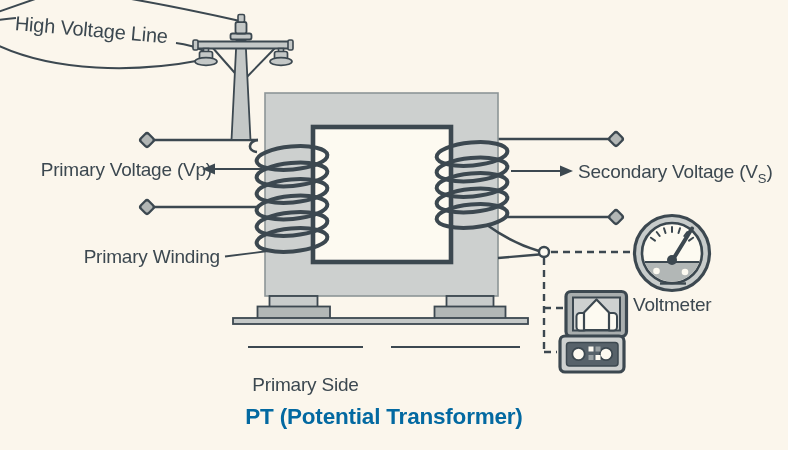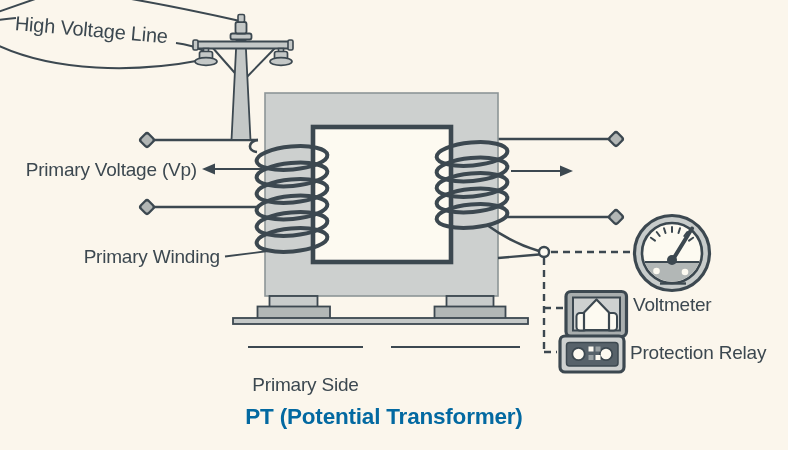--- a/index.html
+++ b/index.html
@@ -162,26 +162,26 @@
     <circle cx="606" cy="354" r="6.2" fill="#fdfaf1" stroke-width="1.8"></circle>
     <rect x="588.5" y="346.5" width="5" height="5" fill="#fdfaf1" stroke="none"></rect>
     <rect x="595.5" y="346.5" width="5" height="5" fill="#9aa1a3" stroke="none"></rect>
     <rect x="588.5" y="355" width="5" height="5" fill="#9aa1a3" stroke="none"></rect>
     <rect x="595.5" y="355" width="5" height="5" fill="#fdfaf1" stroke="none"></rect>
   </g>
 </svg>
 
   <div class="lbl rot" style="left:16px;top:12px;">High Voltage Line</div>
 
-  <div class="lbl" style="right:591px;top:159px;">Primary Voltage (Vp)</div>
+  <div class="lbl" style="right:576px;top:159px;">Primary Voltage (Vp)</div>
 
+  <div class="lbl" style="left:578px;top:161px;"><span>Secondary Voltage (V</span><sub class="vsub">S</sub><span>)</span></div>
 
   <div class="lbl" style="right:568px;top:246px;">Primary Winding</div>
 
   <div class="lbl" style="left:633px;top:294px;">Voltmeter</div>
 
-  <div class="lbl" style="left:630px;top:342px;">Protection Relay</div>
 
   <div class="lbl center" style="left:247px;top:351px;width:117px;">Primary Side</div>
 
 
   <div class="title" style="left:214px;top:404px;width:340px;">PT (Potential Transformer)</div>
 </div>
 
 </body></html>

